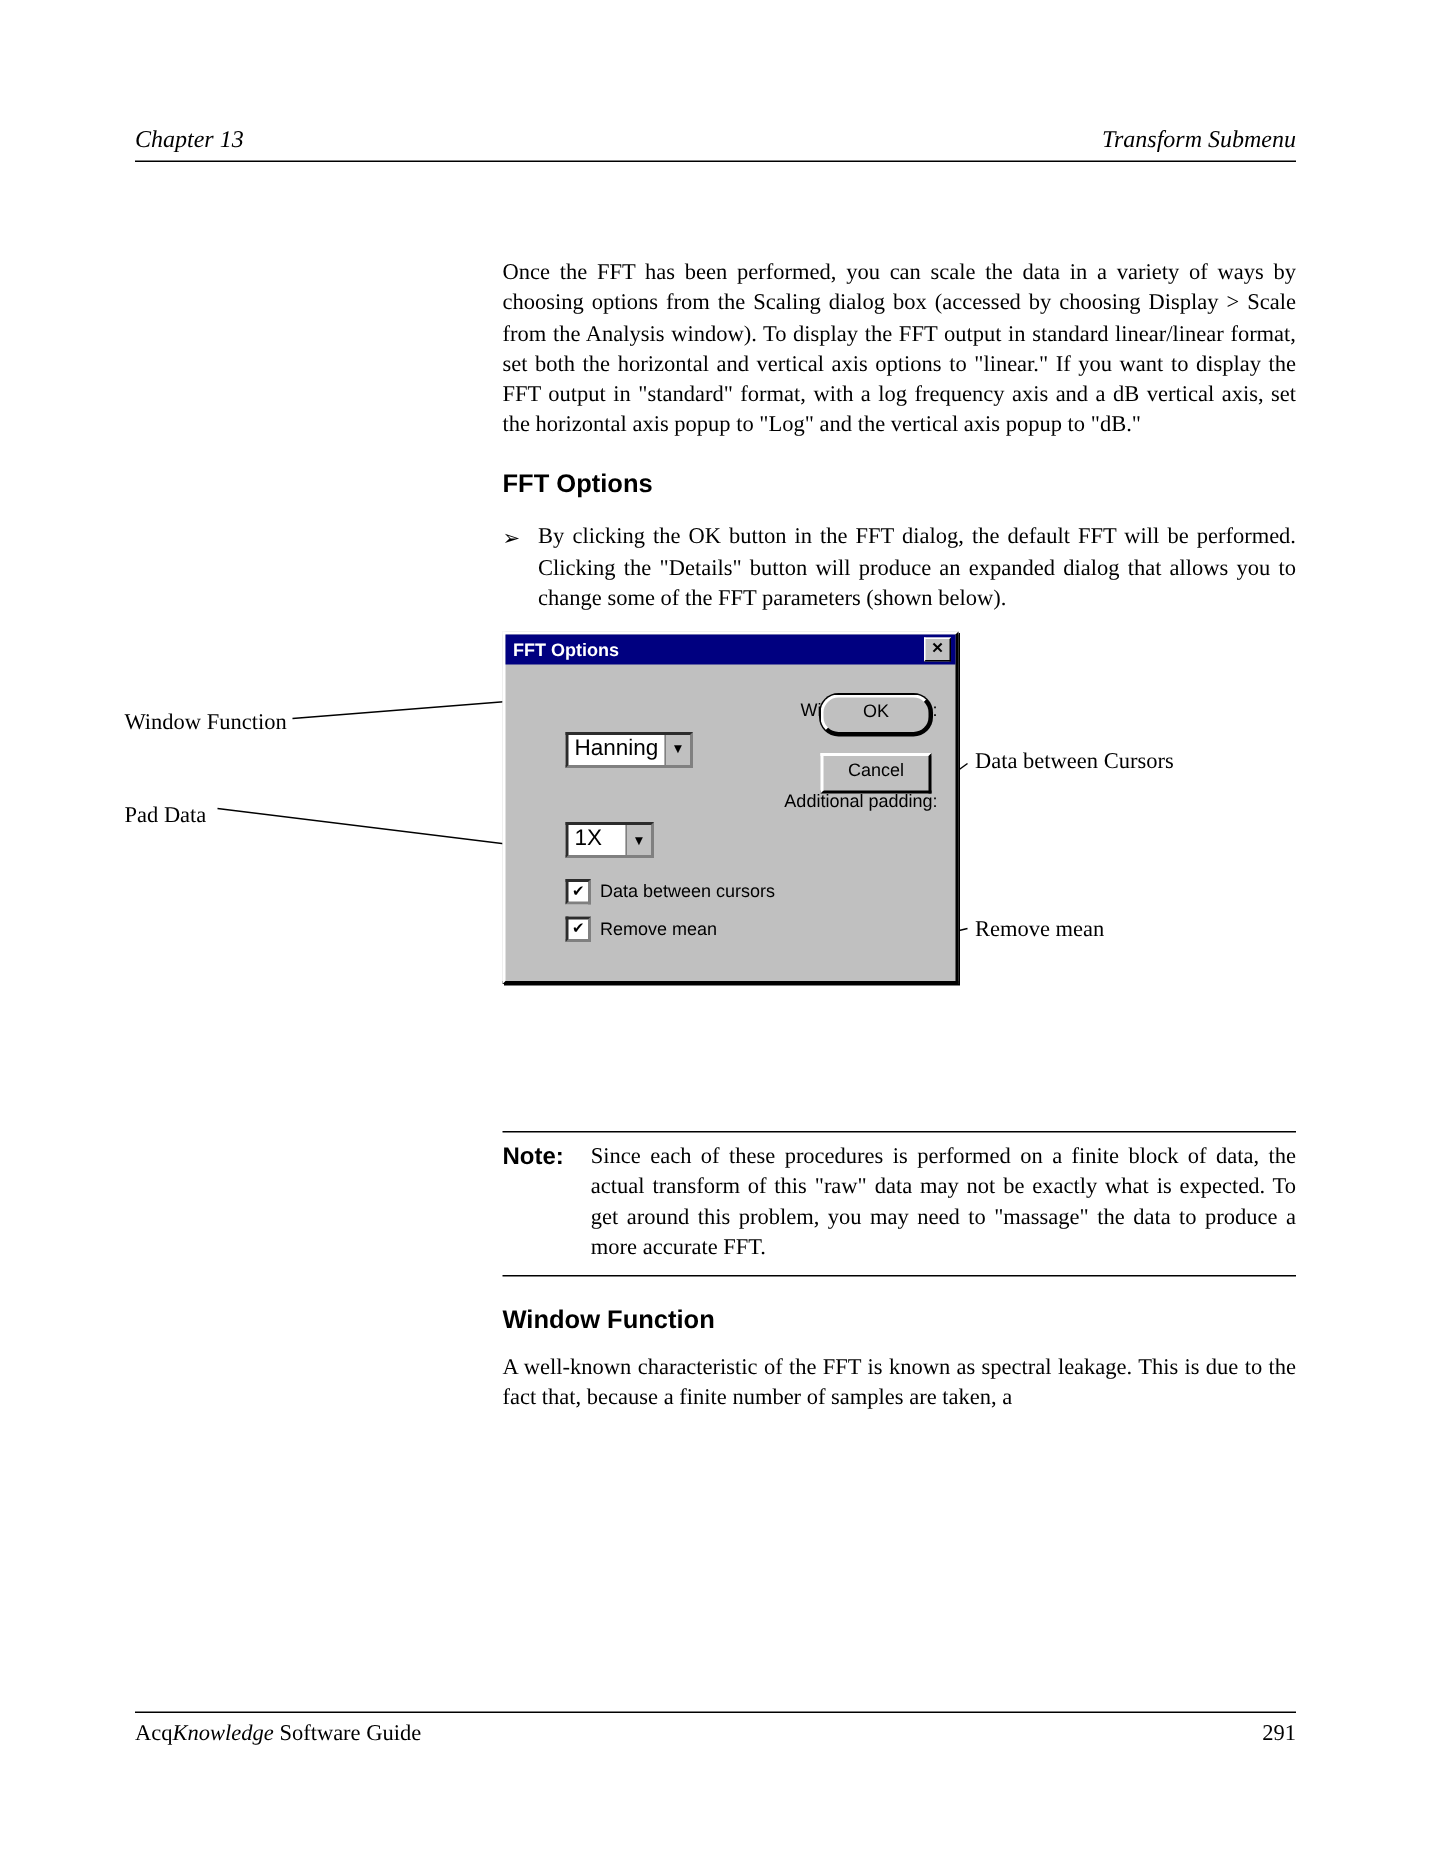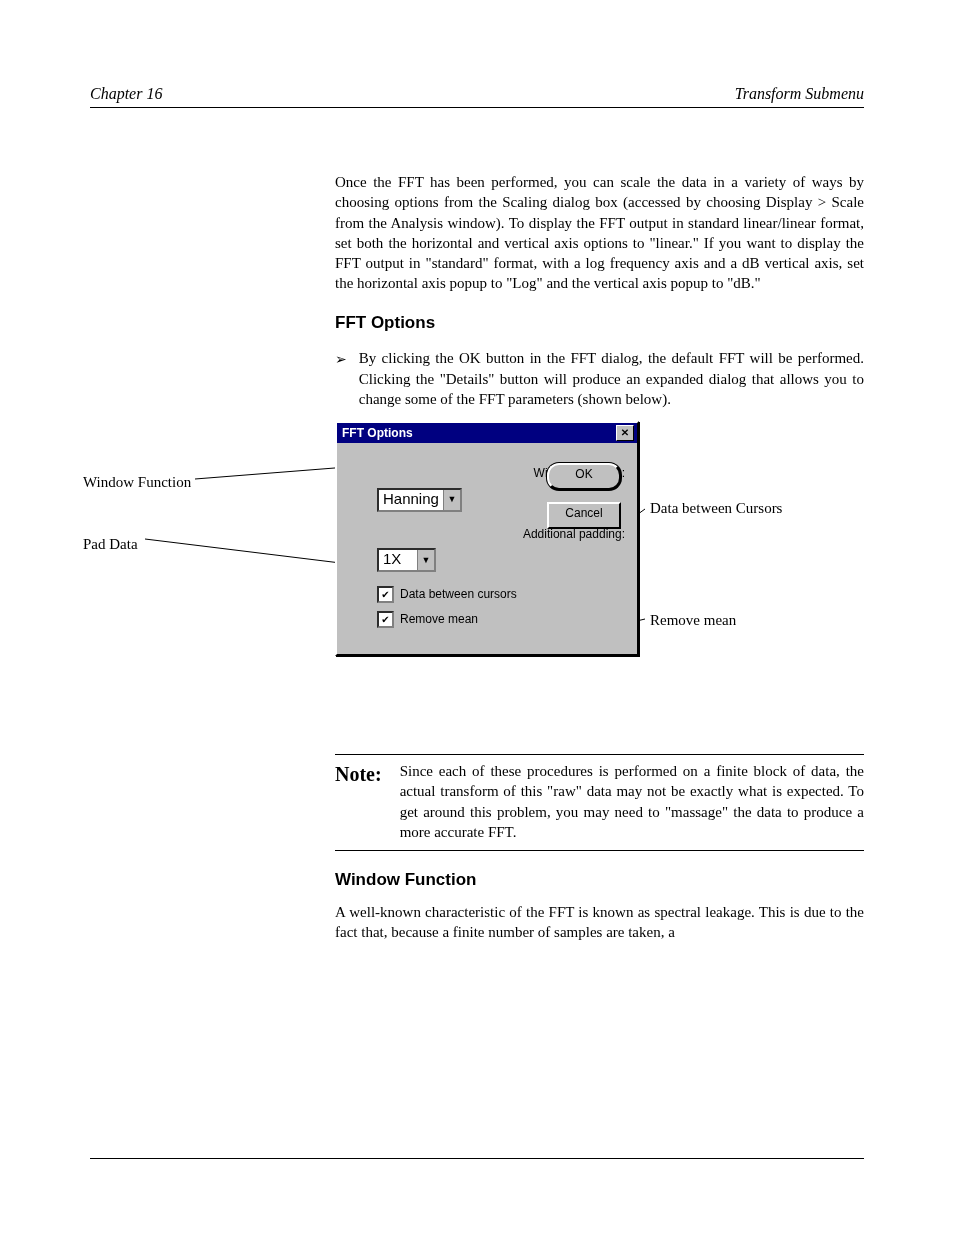--- a/index.html
+++ b/index.html
@@ -213,22 +213,22 @@
       border-top: 1.5px solid #000;
       margin: 0 0 6px 0;
     }
     .note-text {
       display: flex;
       gap: 18px;
       font-size: 15px;
     }
     .note-text .note-hdr {
       font-weight: bold;
-      font-family: Liberation Serif, serif;
-      font-size: 20px;
+      font-family: Liberation Sans, sans-serif;
+      font-size: 16px;
       flex: 0 0 auto;
     }
     .note-text .note-body {
       flex: 1;
       text-align: justify;
     }
     .footer {
       position: absolute;
       bottom: 70px;
       left: 90px;
@@ -244,21 +244,21 @@
       justify-content: space-between;
       font-size: 15px;
     }
     .spacer-top { height: 56px; }
   </style>
 </head>
 <body>
 
 <div class="page">
   <div class="top-header">
-    <span class="left">Chapter 16</span>
+    <span class="left">Chapter 13</span>
     <span class="right">Transform Submenu</span>
   </div>
   <hr class="header-rule">
 
   <div class="spacer-top"></div>
 
   <div class="content">
     <p>Once the FFT has been performed, you can scale the data in a variety of ways by choosing options from the Scaling dialog box (accessed by choosing Display &gt; Scale from the Analysis window). To display the FFT output in standard linear/linear format, set both the horizontal and vertical axis options to "linear." If you want to display the FFT output in "standard" format, with a log frequency axis and a dB vertical axis, set the horizontal axis popup to "Log" and the vertical axis popup to "dB."</p>
 
     <h3>FFT Options</h3>
@@ -326,13 +326,19 @@
       <hr class="note-rule" style="margin-top:8px;">
     </div>
 
     <h3>Window Function</h3>
     <p>A well-known characteristic of the FFT is known as spectral leakage. This is due to the fact that, because a finite number of samples are taken, a</p>
   </div>
 </div>
 
 <div class="footer">
   <hr class="footer-rule">
+  <div class="footer-row">
+    <span>
+      <span>Acq</span><span style="font-style:italic;">Knowledge</span><span> Software Guide</span>
+    </span>
+    <span>291</span>
+  </div>
 </div>
 
 </body></html>

